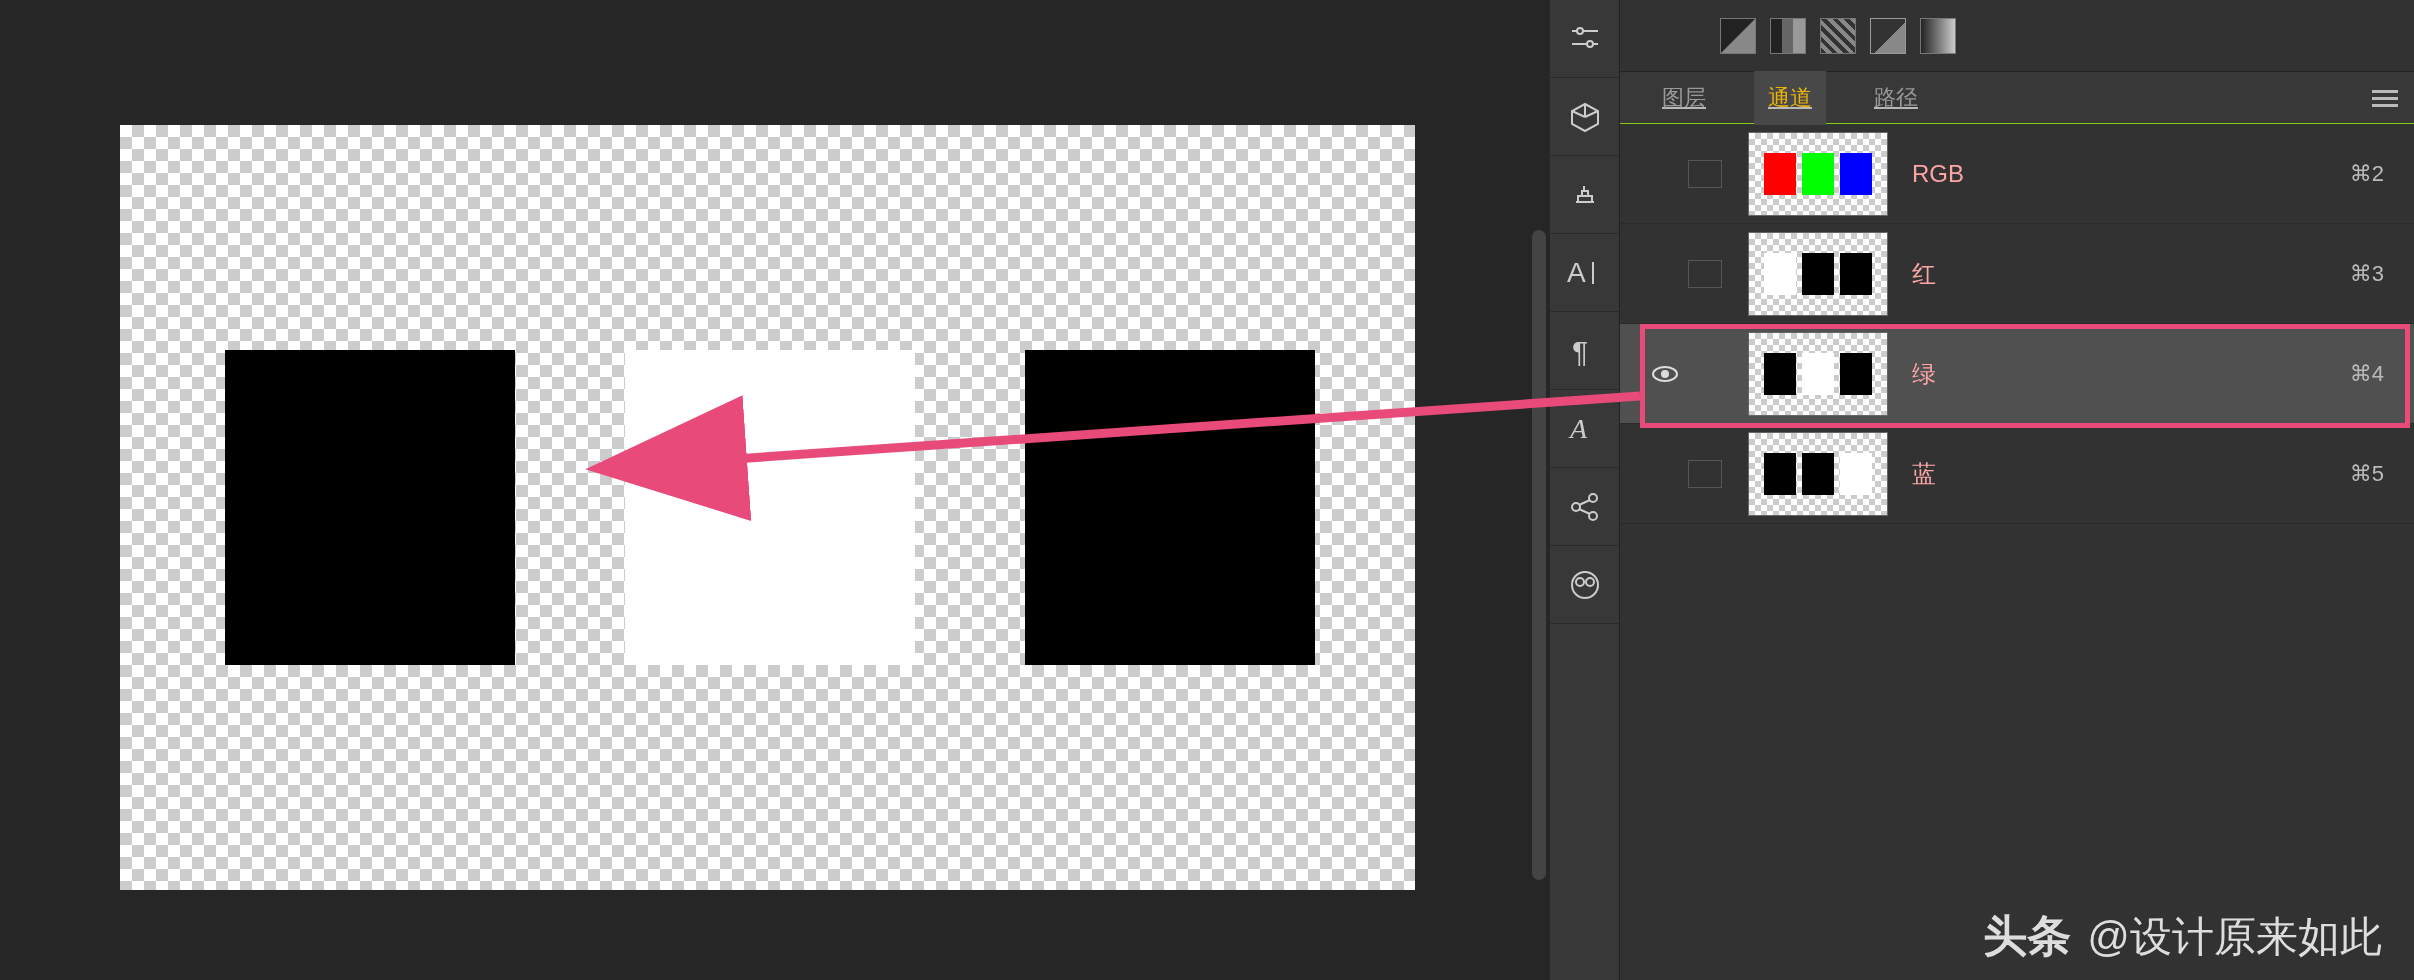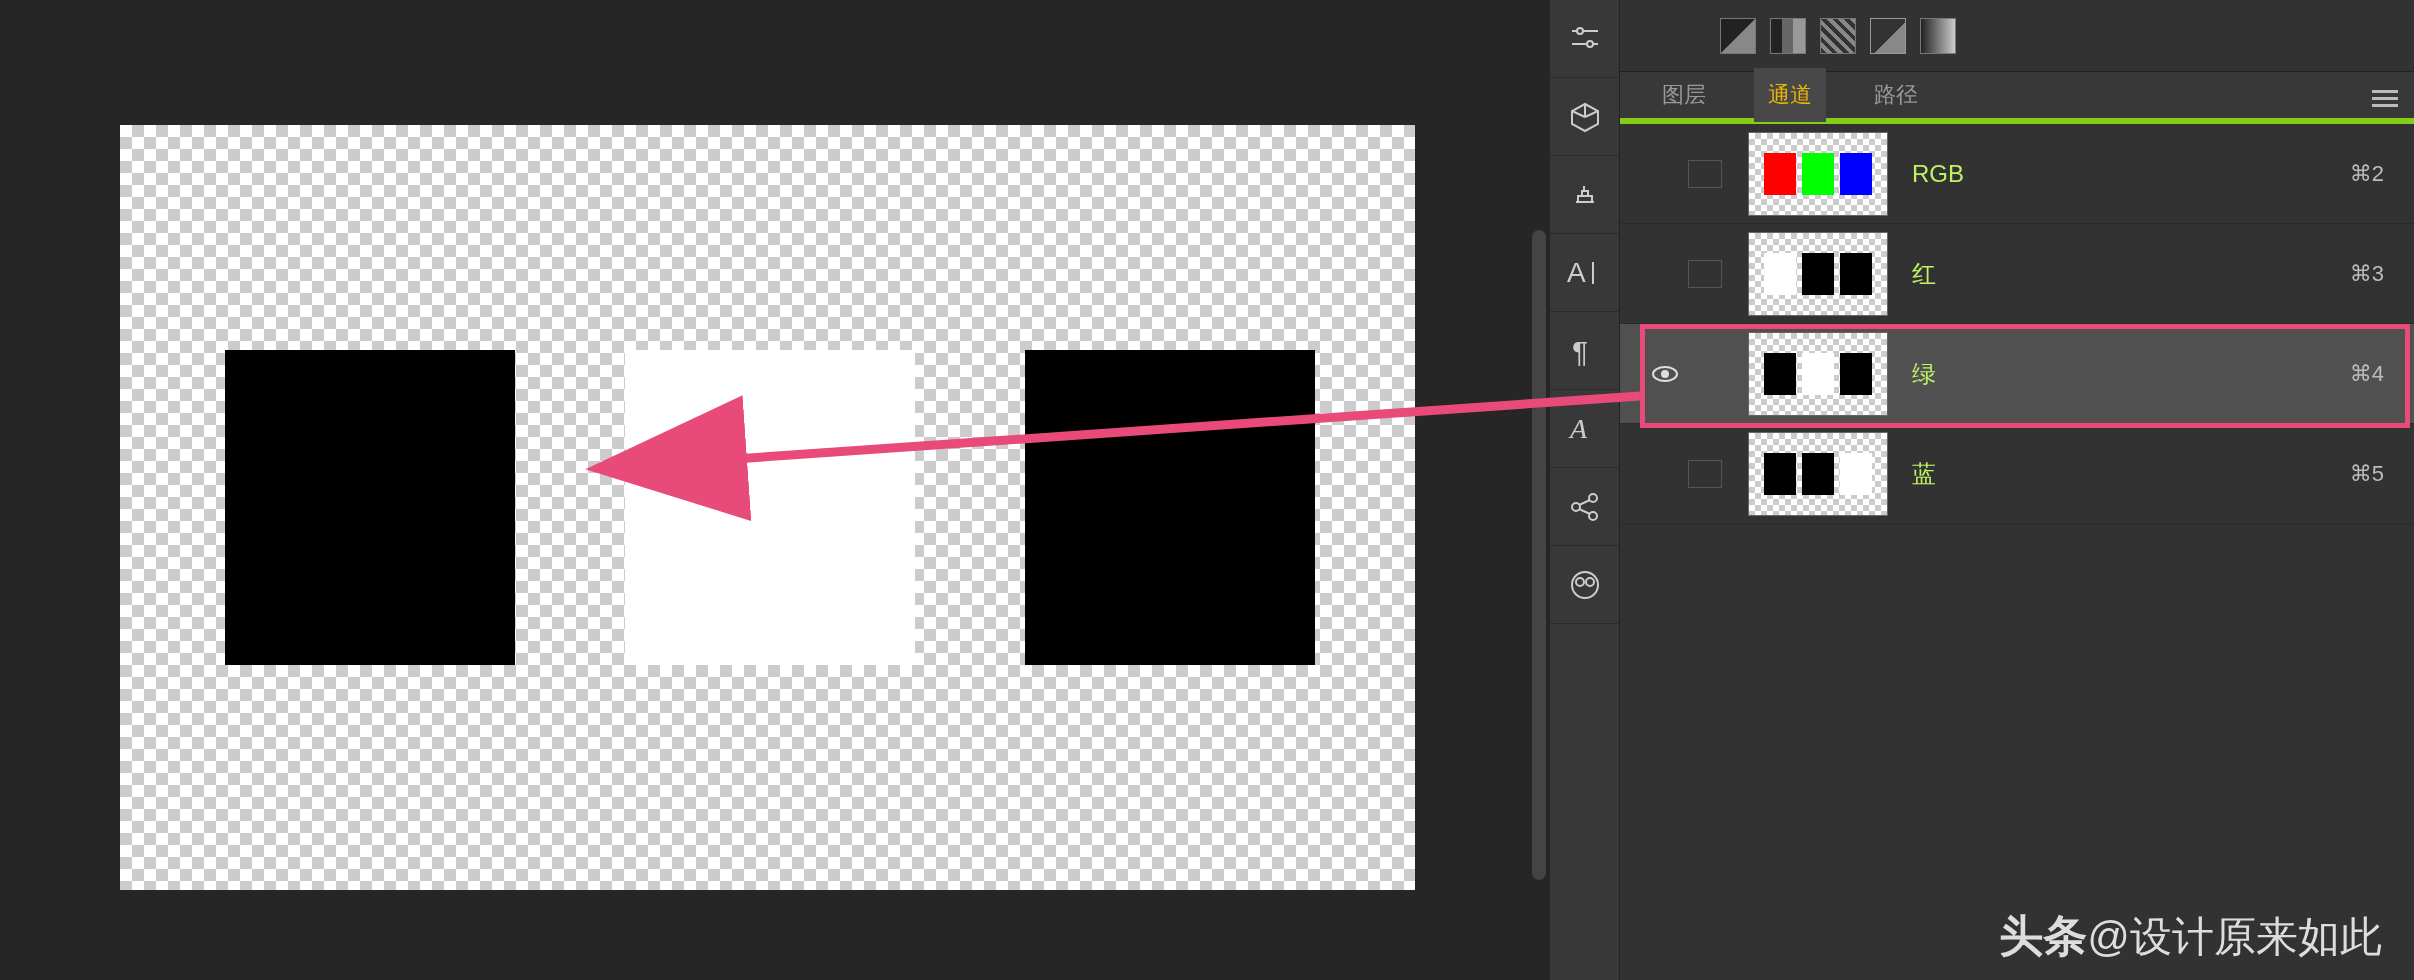--- a/index.html
+++ b/index.html
@@ -32,48 +32,48 @@
   
   
   .panel-pane { flex: 1; height: 100%; background: #323232; display: flex; flex-direction: column; }
   .top-icons { height: 72px; display: flex; align-items: center; gap: 14px; padding-left: 100px; background: #323232; border-bottom: 1px solid #222; }
   .top-icons .ic { width: 36px; height: 36px; background: #555; border: 1px solid #777; }
   .top-icons .ic.diag { background: linear-gradient(135deg,#222 49%,#888 51%); }
   .top-icons .ic.split { background: linear-gradient(to right,#222 33%,#666 33%,#666 66%,#999 66%); }
   .top-icons .ic.env  { background: linear-gradient(135deg,#333 55%,#888 55%); border-color:#999; }
   .top-icons .ic.grad { background: linear-gradient(to right,#222,#ccc); }
   
-  .tabs { height: 52px; display: flex; align-items: center; padding-left: 28px; gap: 34px; background: #383838; border-bottom: 6px solid #84cc16; position: relative; }
+  .tabs { height: 52px; display: flex; align-items: center; padding-left: 28px; gap: 34px; background: #383838; border-bottom: 1px solid #84cc16; position: relative; text-decoration: underline; }
   .tabs .tab { font-size: 22px; color: #999; padding: 12px 14px; }
   .tabs .tab.active { color: #eab308; background: #484848; }
   .tabs .menu-icon { position: absolute; right: 16px; top: 18px; width: 26px; height: 18px; background: linear-gradient(#bbb,#bbb) 0 0/100% 3px no-repeat,linear-gradient(#bbb,#bbb) 0 7px/100% 3px no-repeat,linear-gradient(#bbb,#bbb) 0 14px/100% 3px no-repeat; }
   
   .channels { flex: 1; overflow: hidden; }
   .ch-row { position: relative; height: 100px; display: flex; align-items: center; padding-left: 28px; border-bottom: 1px solid #2a2a2a; }
   .ch-row.selected { background: #505050; }
   .eye { width: 34px; display:flex; align-items:center; justify-content:center; }
   .vis-box { width: 34px; height: 28px; border: 1px solid #555; margin-left: 6px; }
   .thumb { margin-left: 26px; width: 140px; height: 84px; border: 1px solid #666; background: #fff;
     background-image:
       linear-gradient(45deg,#ccc 25%,transparent 25%),linear-gradient(-45deg,#ccc 25%,transparent 25%),
       linear-gradient(45deg,transparent 75%,#ccc 75%),linear-gradient(-45deg,transparent 75%,#ccc 75%);
     background-size: 12px 12px; background-position: 0 0,0 6px,6px -6px,-6px 0;
     display:flex; align-items:center; justify-content:center; gap:6px;
   }
   .thumb .m { width: 32px; height: 42px; }
-  .ch-label { margin-left: 24px; font-size: 24px; color: #bef264; }
+  .ch-label { margin-left: 24px; font-size: 24px; color: #fca5a5; }
   .shortcut { position: absolute; right: 30px; font-size: 22px; color: #bbb; }
   
   .hl-box { position: absolute; border: 5px solid #e84a7a; pointer-events: none; }
   
   
   .arrow-svg { position: absolute; left: 0; top: 0; pointer-events: none; }
   
   
-  .watermark { position: absolute; right: 32px; bottom: 14px; display: flex; align-items: center; color: #ddd; font-size: 42px; }
+  .watermark { position: absolute; right: 32px; bottom: 14px; display: flex; align-items: center; gap: 16px; color: #ddd; font-size: 42px; }
   .watermark .logo { font-weight: bold; font-size: 44px; }
   .watermark .at { font-size: 42px; }
   
   svg { display: block; }
 </style>
 </head>
 <body>
 
 <div class="app">
 

